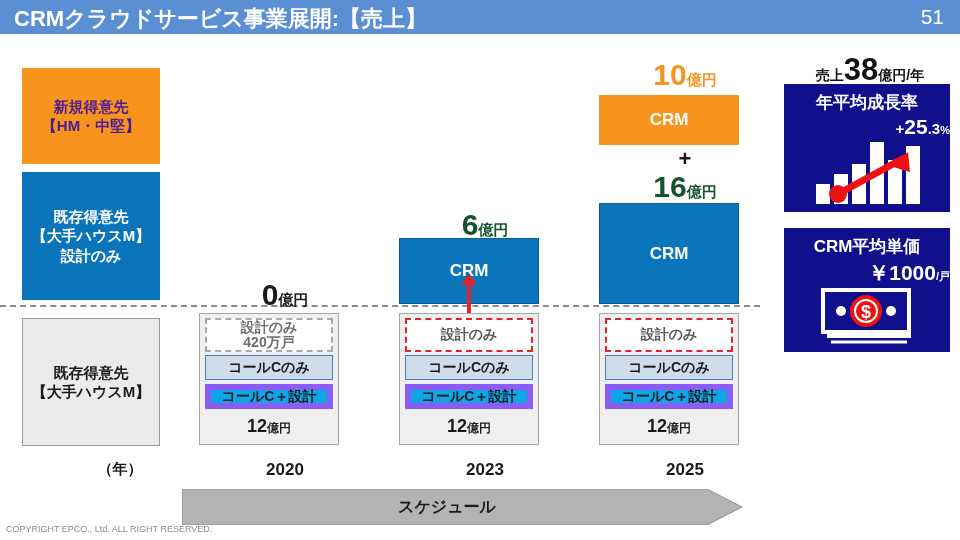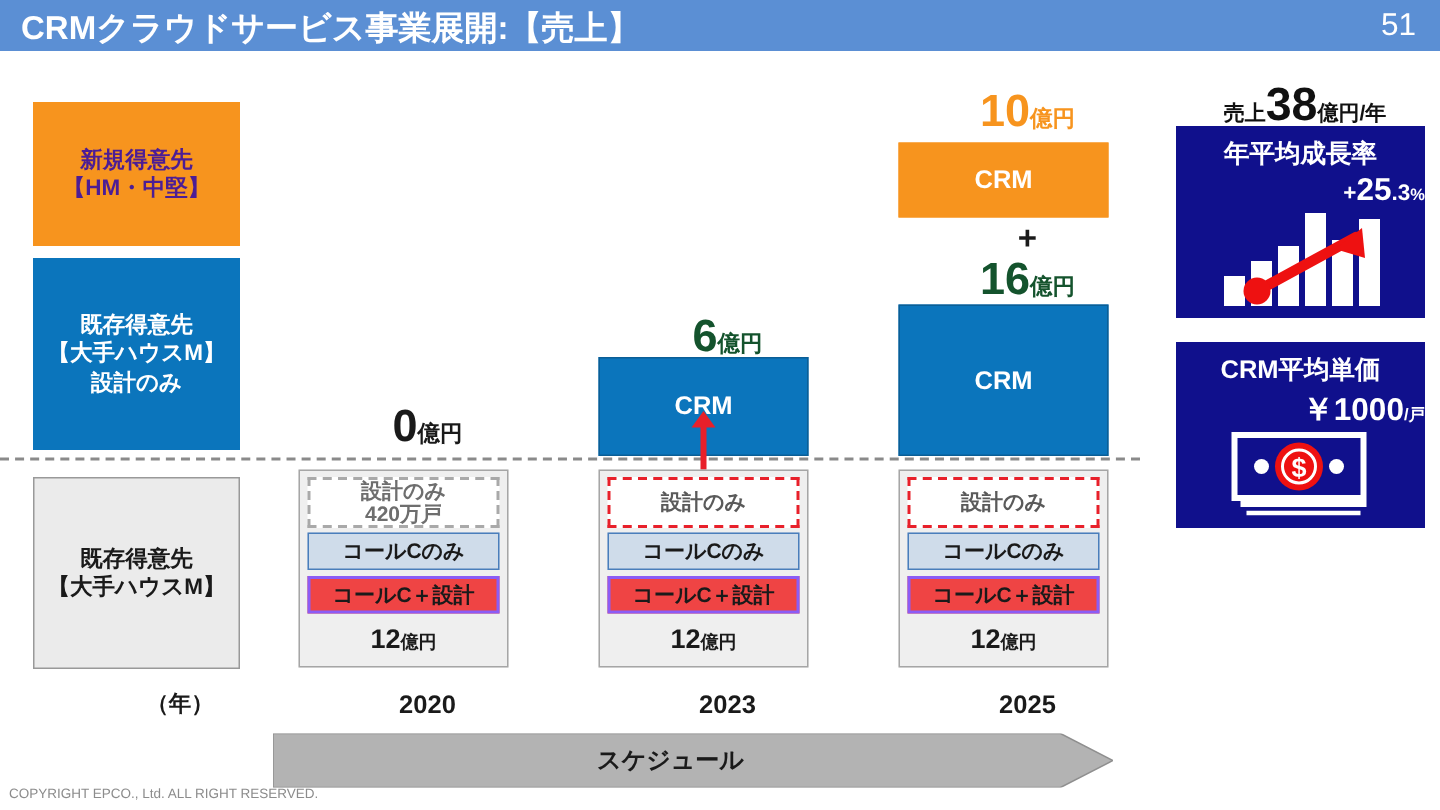--- a/index.html
+++ b/index.html
@@ -160,22 +160,22 @@
     height: 25px;
     margin-top: 3px;
     background: #cfdcea;
     border: 1px solid #4a7ebb;
     color: #1a1a1a;
     font-size: 14px;
   }
   .seg-call-design {
     height: 25px;
     margin-top: 4px;
-    background: #ef4444;
-    border: 2px solid #8b5cf6;
+    background: #0ea5e9;
+    border: 6px solid #8b5cf6;
     color: #1a1a1a;
     font-size: 14px;
   }
   .seg-total {
     height: 30px;
     margin-top: 2px;
     color: #1a1a1a;
   }
   .seg-total .num  { font-size: 18px; font-weight: bold; }
   .seg-total .unit { font-size: 12px; font-weight: bold; }
@@ -318,21 +318,21 @@
   <div class="legend-box" id="legend-existing">
     <span>
       <span>既存得意先</span><br>
       <span>【大手ハウスM】</span>
     </span>
   </div>
 
   <div id="baseline"></div>
 
   <div class="col" id="col-2020">
-    <div class="value-label val-black" style="top:268px;text-align:center;">
+    <div class="value-label val-black" style="top:278px;text-align:center;">
       <span class="num">0</span><span class="unit">億円</span>
     </div>
 
     <div class="stack">
       <div class="seg seg-design dashed-gray">
         <span>設計のみ</span>
         <span>420万戸</span>
       </div>
       <div class="seg seg-call-only">コールCのみ</div>
       <div class="seg seg-call-design">コールC＋設計</div>

